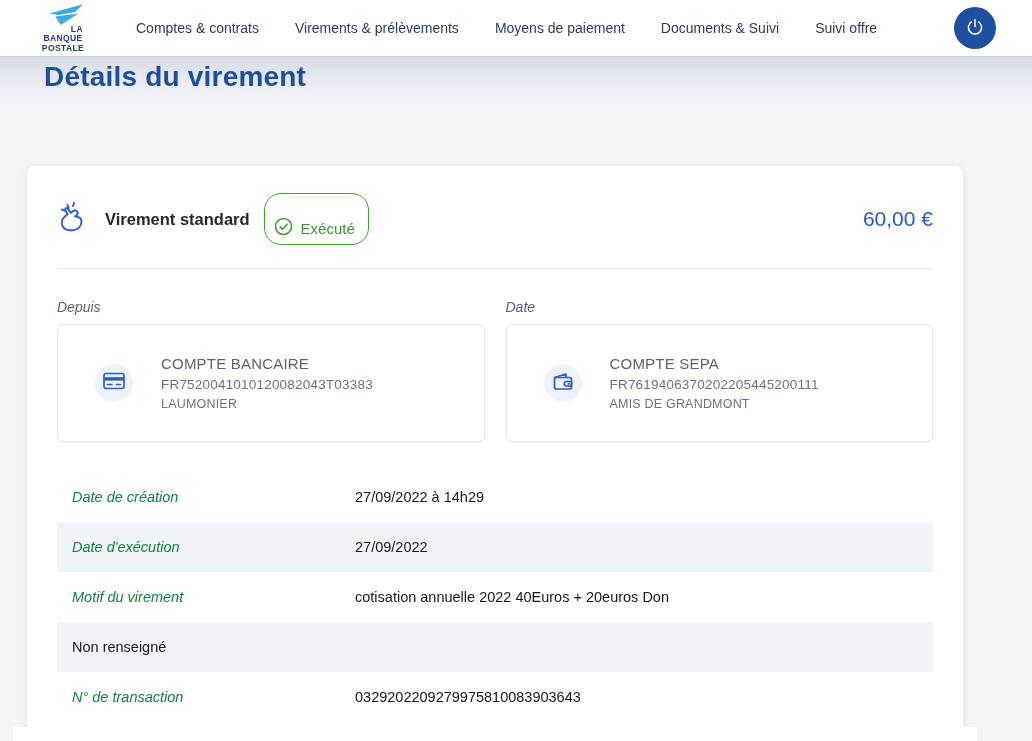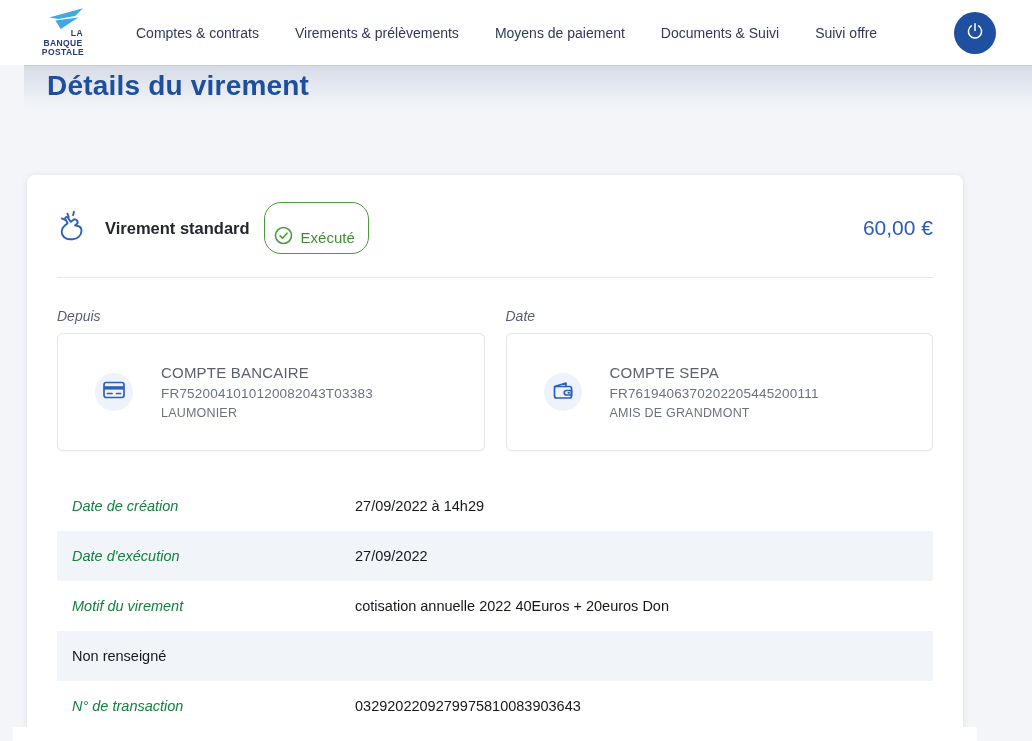--- a/index.html
+++ b/index.html
@@ -6,21 +6,21 @@
   html,body { width:1032px; height:741px; }
   body {
     font-family: "Liberation Sans", sans-serif;
     background:#f3f5f9;
     overflow:hidden;
     position:relative;
   }
 
   
   .topbar {
-    height:65px; background:#ffffff;
+    height:56px; background:#ffffff;
     display:flex; align-items:center;
     padding:0 36px 0 40px;
   }
   .logo { display:flex; flex-direction:column; align-items:center; margin-right:28px; cursor:pointer; }
   .logo svg { display:block; }
   .logo-text { font-size:8.5px; font-weight:700; color:#233a7d; line-height:1.12; letter-spacing:.4px; width:46px; }
   .logo-text .l1 { text-align:right; padding-right:3px; margin-top:-2px; }
   .logo-text .l2, .logo-text .l3 { text-align:center; }
   .nav { display:flex; gap:36px; margin-left:22px; }
   .nav-item { font-size:14px; color:#2e3a59; font-weight:500; cursor:pointer; white-space:nowrap; }
@@ -28,22 +28,21 @@
     margin-left:auto; width:42px; height:42px; border-radius:50%;
     background:#1e4fa1; display:flex; align-items:center; justify-content:center;
     cursor:pointer; border:none;
   }
 
   
   .hero {
     border-top:1px solid #c6cbd6;
     background:linear-gradient(180deg,#d7dbe5 0%, #edf0f5 70%, #f3f5f9 100%);
     height:48px;
-    padding:4px 0 0 23px;
-    margin-left:24px;
+    padding:4px 0 0 44px;
   }
   .page-title { font-size:28px; font-weight:700; color:#1d4f9e; letter-spacing:.2px; }
 
   
   .card {
     background:#ffffff;
     border-radius:8px;
     box-shadow:0 1px 6px rgba(30,40,70,.10);
     margin:62px 69px 0 27px;
     padding:0 30px 20px;

